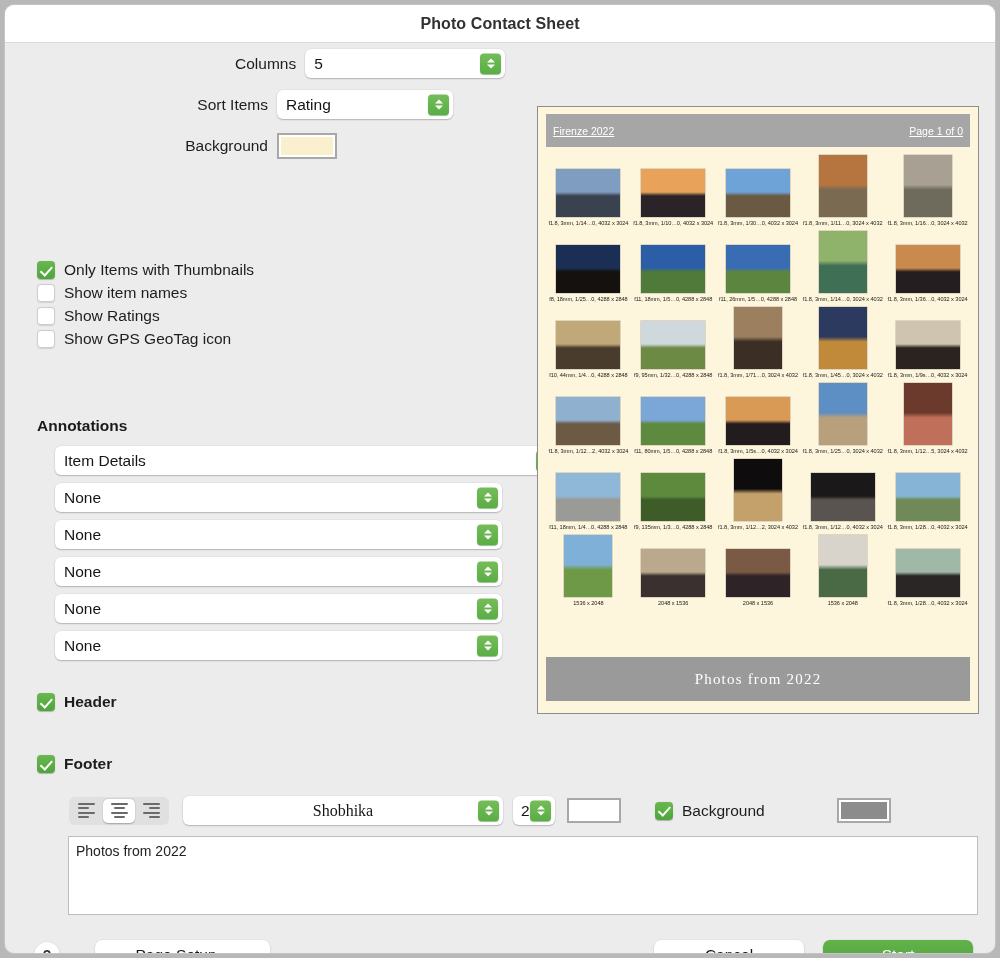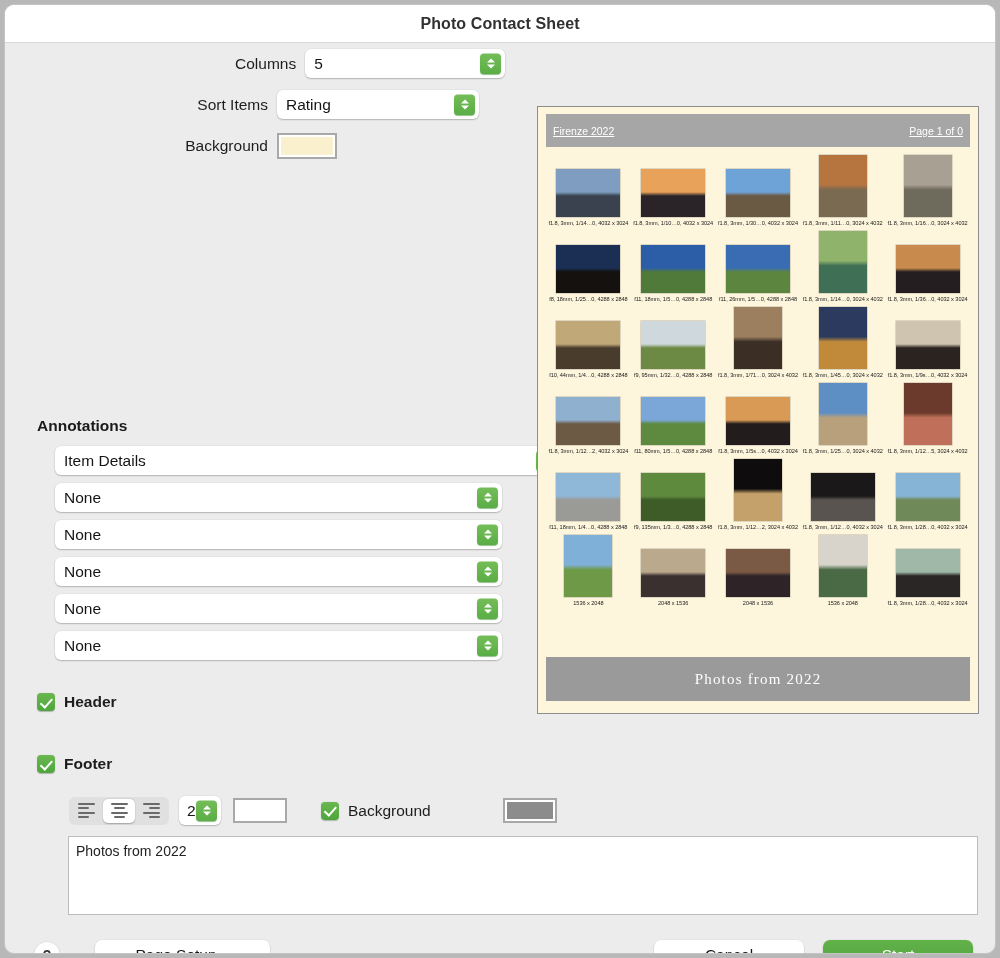--- a/index.html
+++ b/index.html
@@ -185,36 +185,54 @@
           <span>5</span>
           <span class="stepper">
             <i class="ch up"></i>
               <i class="ch down"></i>
           </span>
         </div>
       </div>
 
       <div class="row" style="position:absolute;left:0;top:47px;width:500px;">
         <div class="lbl-right" style="width:272px;">Sort Items</div>
-        <div class="popup" style="width:202px;">
+        <div class="popup" style="width:176px;">
           <span>Rating</span>
           <span class="stepper">
             <i class="ch up"></i>
               <i class="ch down"></i>
           </span>
         </div>
       </div>
 
       <div class="row" style="position:absolute;left:0;top:90px;width:500px;">
         <div class="lbl-right" style="width:272px;">Background</div>
         <span class="swatch">
           <i id="bg-swatch" style="background: rgb(251, 240, 205);"></i>
         </span>
       </div>
 
+      <div style="position:absolute;left:32px;top:218px;">
+        <div class="cbrow">
+          <span class="cb on"></span>
+          <span class="t">Only Items with Thumbnails</span>
+        </div>
+        <div class="cbrow">
+          <span class="cb off"></span>
+          <span class="t">Show item names</span>
+        </div>
+        <div class="cbrow">
+          <span class="cb off"></span>
+          <span class="t">Show Ratings</span>
+        </div>
+        <div class="cbrow">
+          <span class="cb off"></span>
+          <span class="t">Show GPS GeoTag icon</span>
+        </div>
+      </div>
 
       <div class="section-title" style="position:absolute;left:32px;top:374px;">Annotations</div>
 
       <div style="position:absolute;left:50px;top:403px;width:447px;">
         <div class="popup" style="width:506px;margin-bottom:8px;">
           <span>Item Details</span>
           <span class="stepper">
               <i class="ch up"></i>
               <i class="ch down"></i>
             </span>
@@ -282,20 +300,27 @@
             <em></em>
           </span>
         <span class="sbtn r">
             <em></em>
             <em></em>
             <em></em>
             <em></em>
           </span>
       </div>
 
+      <div class="popup centered" style="width:320px;margin-left:14px;font-family:'Liberation Serif',serif;font-size:16px;">
+        <span>Shobhika</span>
+        <span class="stepper">
+            <i class="ch up"></i>
+            <i class="ch down"></i>
+          </span>
+      </div>
 
       <div class="popup" style="width:42px;margin-left:10px;padding-left:8px;">
         <span>22</span>
         <span class="stepper">
             <i class="ch up"></i>
             <i class="ch down"></i>
           </span>
       </div>
 
       <span class="swatch" style="margin-left:12px;width:54px;height:25px;">

